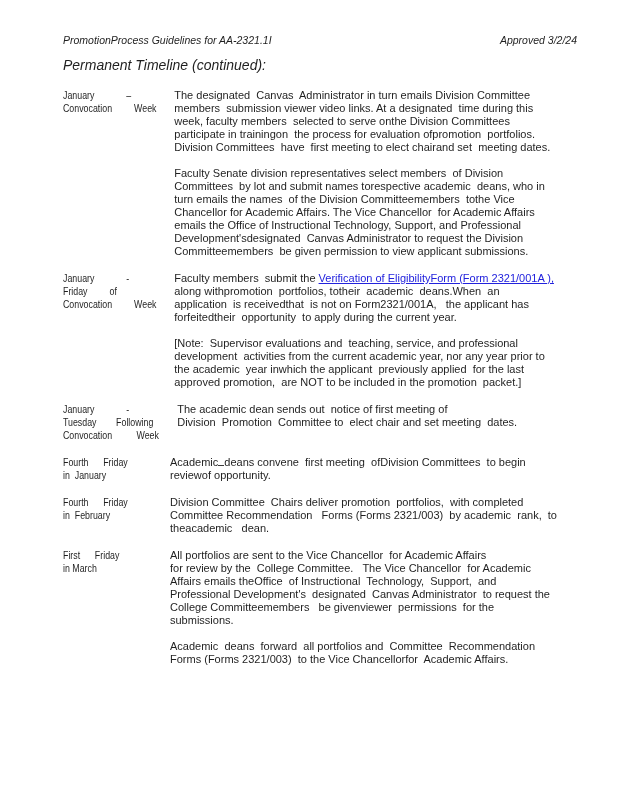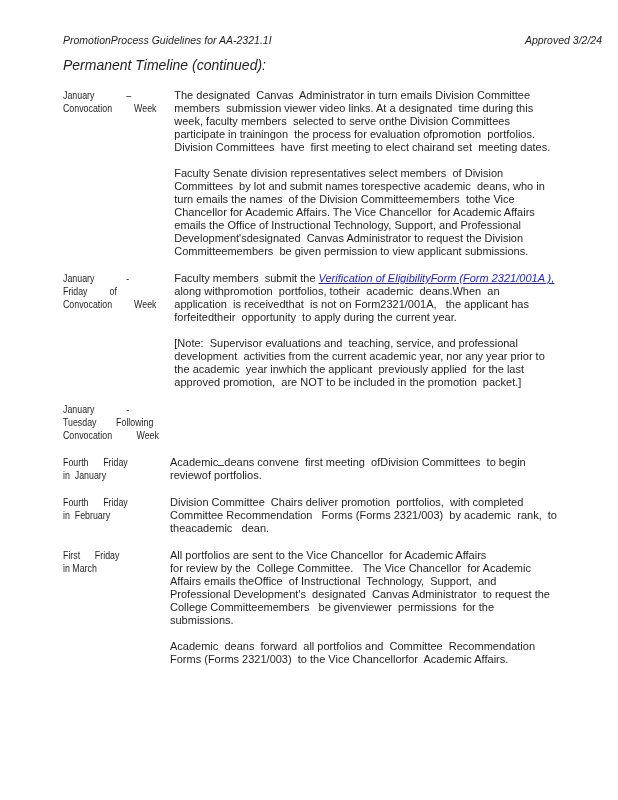--- a/index.html
+++ b/index.html
@@ -6,21 +6,21 @@
   body {
     width:618px; height:800px;
     background:#ffffff;
     font-family:"Liberation Sans", sans-serif;
     color:#1f1f1f;
     overflow:hidden;
   }
   .page {
     box-sizing:border-box;
     width:618px; height:800px;
-    padding:34px 16px 0 63px;
+    padding:34px 41px 0 63px;
     background:#ffffff;
   }
   .hdr {
     display:flex;
     justify-content:space-between;
     align-items:baseline;
     font-style:italic;
     font-size:10.5px;
     line-height:13px;
     margin-bottom:12px;
@@ -88,47 +88,51 @@
     </div>
   </div>
 
   <div class="row">
     <div class="datecol">
       <div class="dline">January             -</div>
       <div class="dline">Friday         of</div>
       <div class="dline">Convocation         Week</div>
     </div>
     <div class="bodycol">
-      <div class="para"><span>Faculty members  submit the </span><a class="doclink" href="#" style="color: rgb(34, 34, 221); font-style: italic;">Verification of EligibilityForm (Form 2321/001A ),</a><span>
+      <div class="para"><span>Faculty members  submit the </span><a class="doclink" href="#" style="color: rgb(34, 34, 221);">Verification of EligibilityForm (Form 2321/001A ),</a><span>
 along withpromotion  portfolios, totheir  academic  deans.When  an
 application  is receivedthat  is not on Form2321/001A,   the applicant has
 forfeitedtheir  opportunity  to apply during the current year.</span></div>
       <div class="para">[Note:  Supervisor evaluations and  teaching, service, and professional
 development  activities from the current academic year, nor any year prior to
 the academic  year inwhich the applicant  previously applied  for the last
 approved promotion,  are NOT to be included in the promotion  packet.]</div>
     </div>
   </div>
 
   <div class="row">
     <div class="datecol">
       <div class="dline">January             -</div>
       <div class="dline">Tuesday        Following</div>
       <div class="dline">Convocation          Week</div>
     </div>
+    <div class="bodycol">
+      <div class="para">The academic dean sends out  notice of first meeting of
+Division  Promotion  Committee to  elect chair and set meeting  dates.</div>
+    </div>
   </div>
 
   <div class="row">
     <div class="datecol">
       <div class="dline">Fourth      Friday</div>
       <div class="dline">in  January</div>
     </div>
     <div class="bodycol">
       <div class="para"><span>Academic</span><span class="uspace"></span><span>deans convene  first meeting  ofDivision Committees  to begin
-reviewof portfolios.</span></div>
+reviewof opportunity.</span></div>
     </div>
   </div>
 
   <div class="row">
     <div class="datecol">
       <div class="dline">Fourth      Friday</div>
       <div class="dline">in  February</div>
     </div>
     <div class="bodycol">
       <div class="para">Division Committee  Chairs deliver promotion  portfolios,  with completed

